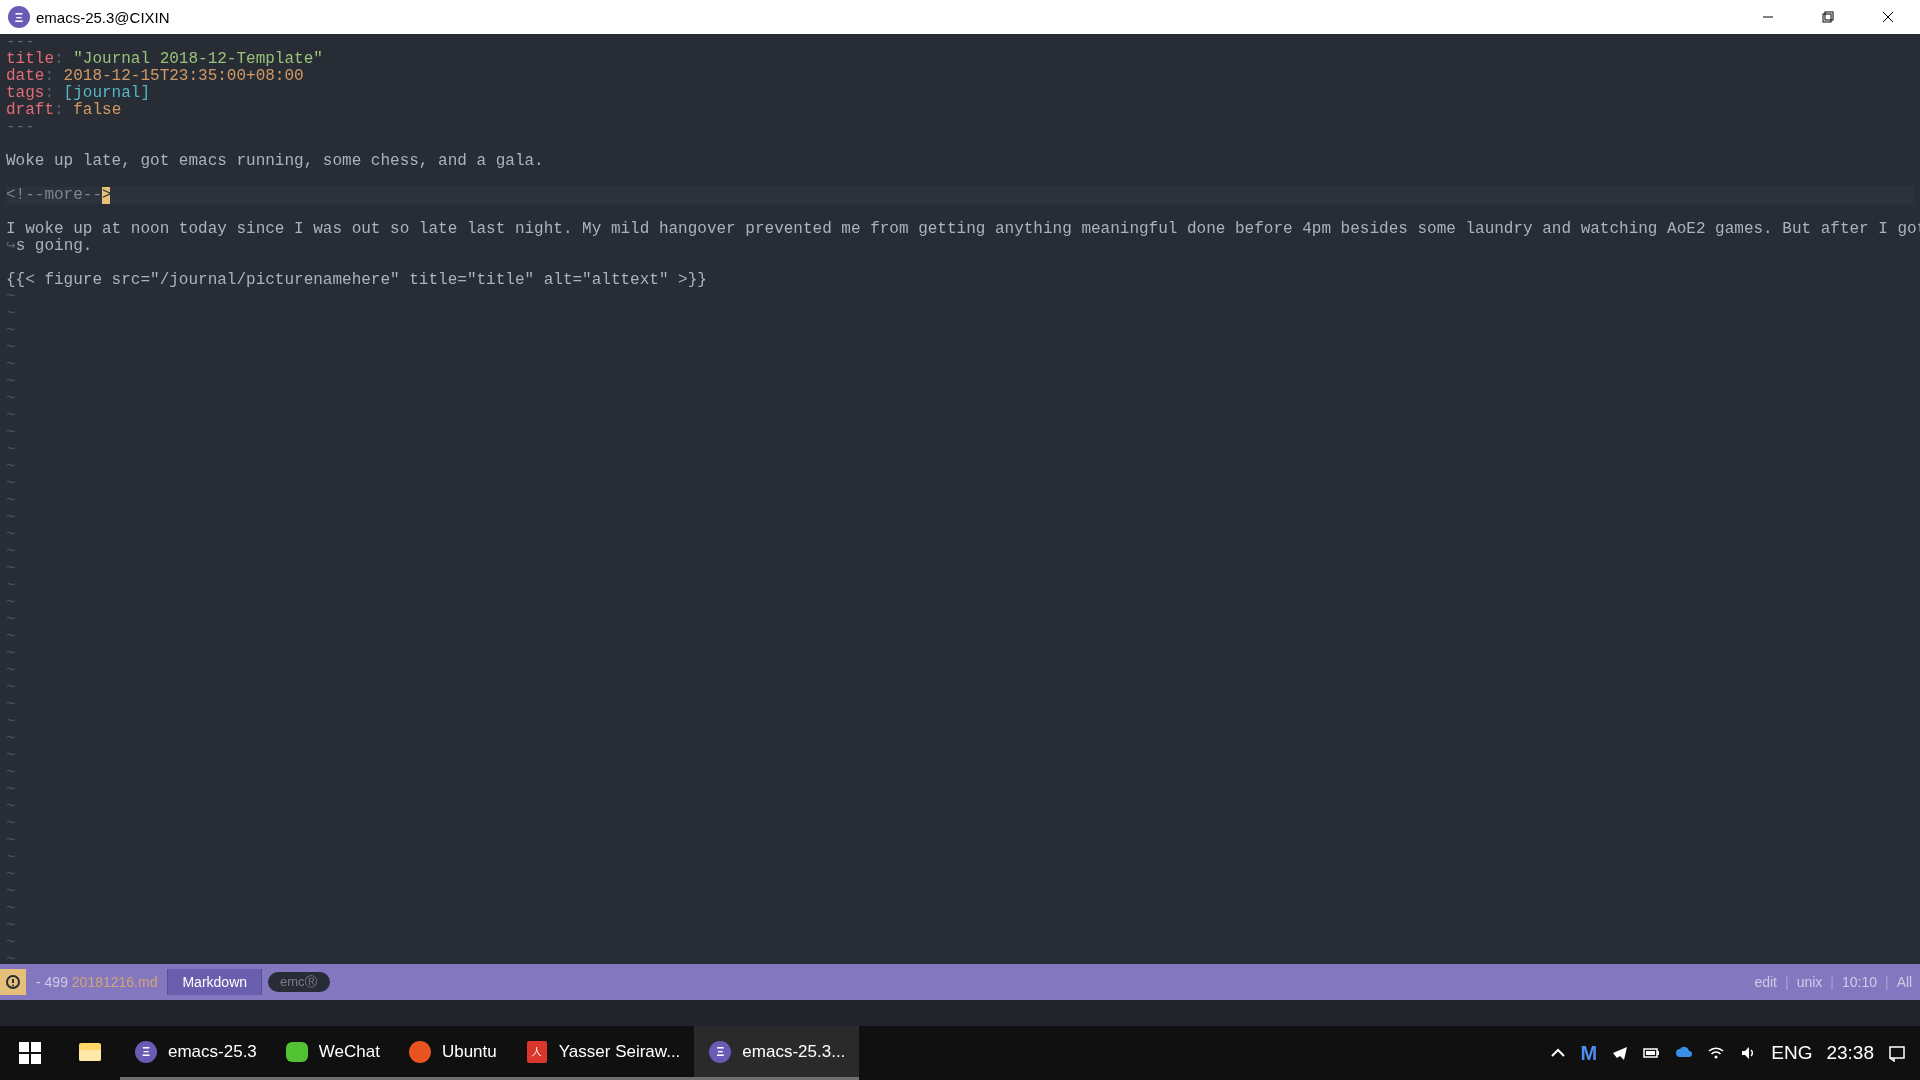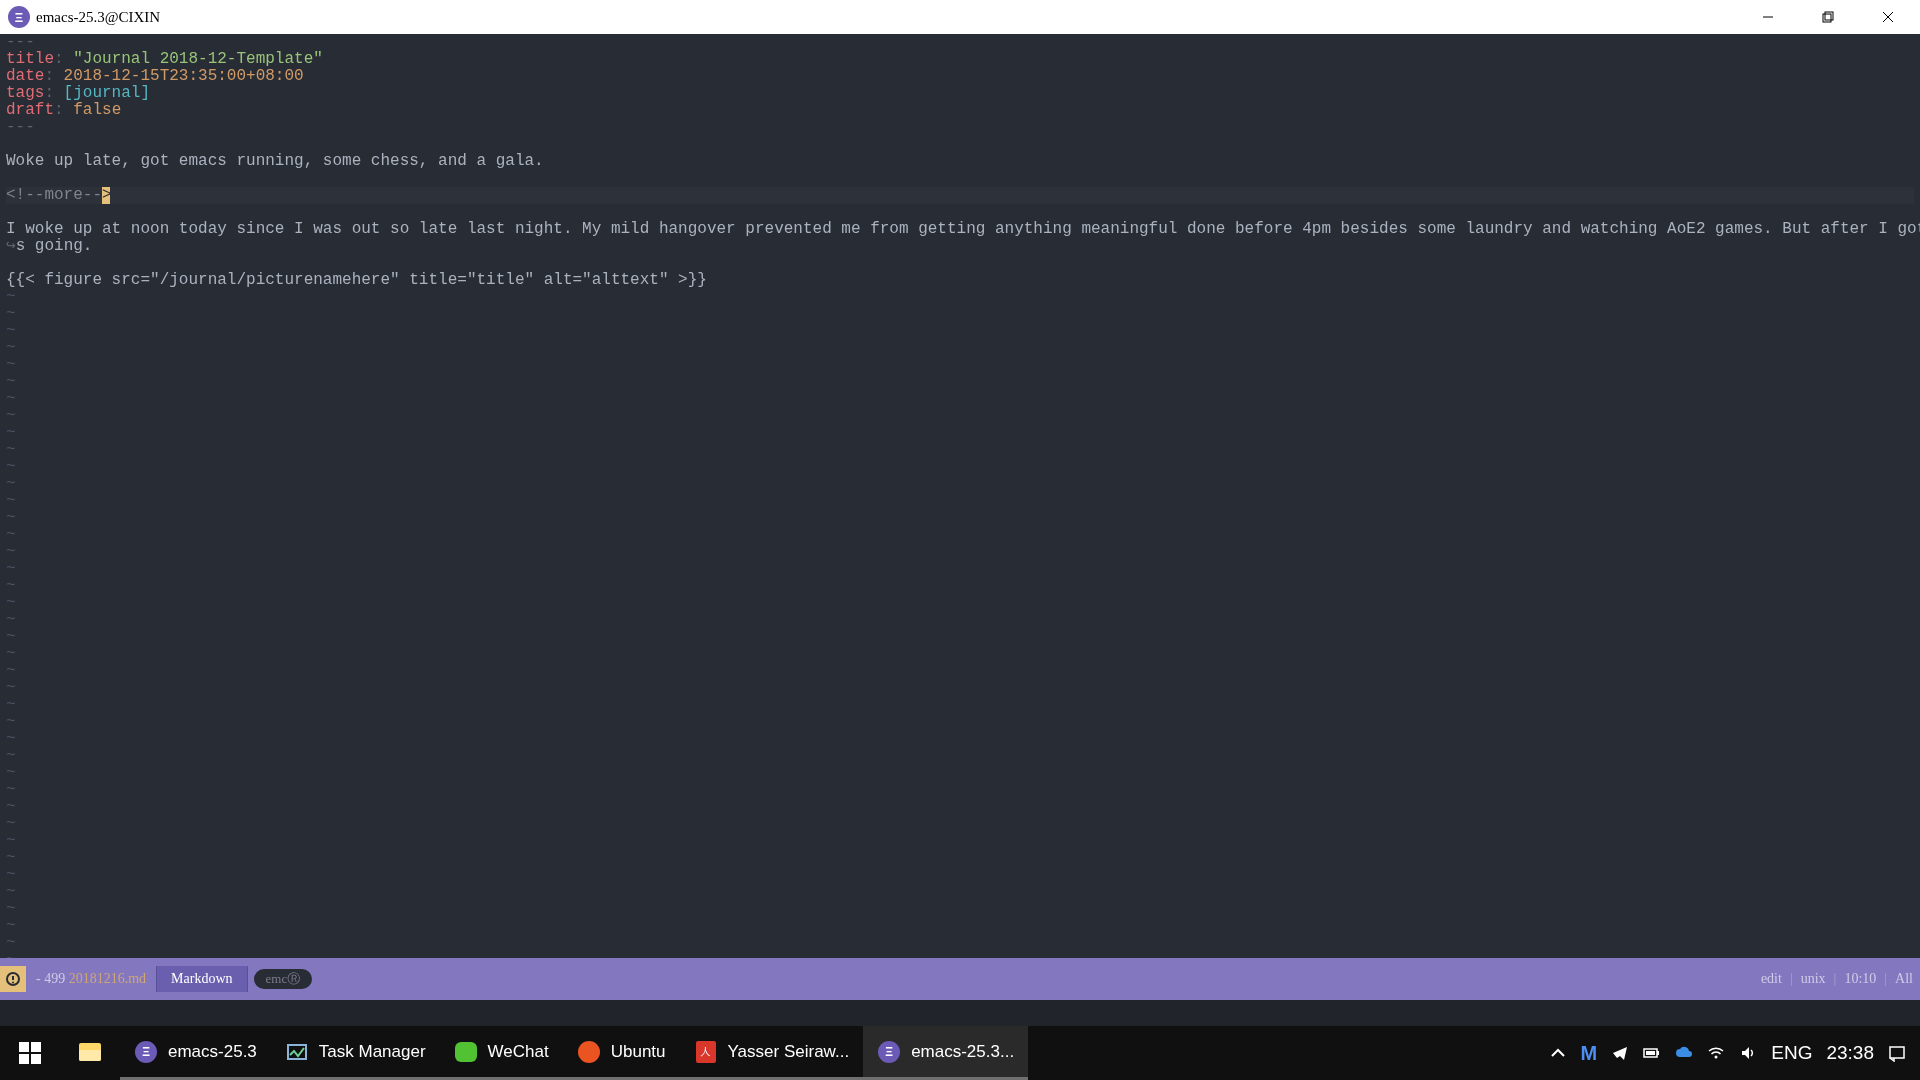--- a/index.html
+++ b/index.html
@@ -32,21 +32,21 @@
   border-radius: 50%;
   background: #6b5bb6;
   display: flex;
   align-items: center;
   justify-content: center;
   color: #fff;
   font-weight: bold;
   font-size: 13px;
   margin: 0 6px;
 }
-.titlebar .title { flex: 0 0 auto; font-family: Liberation Serif, serif; }
+.titlebar .title { flex: 0 0 auto; }
 .titlebar .spacer { flex: 1; }
 .titlebar .winbtn {
   width: 60px;
   height: 34px;
   display: flex;
   align-items: center;
   justify-content: center;
   color: #000;
 }
 .titlebar .winbtn svg { width: 14px; height: 14px; }
@@ -70,25 +70,25 @@
 .editor .front { color: #5c6370; }
 .editor .txt { color: #abb2bf; }
 .editor .more1 { color: #7f848e; }
 .editor .more-line { background: #2c313a; display: inline-block; width: 100%; }
 .editor .cursor { background: #e5c07b; color: #282c34; display: inline-block; width: 8px; height: 17px; vertical-align: bottom; }
 .editor .wrap { color: #5c6370; }
 .editor .tilde { color: #4b5263; }
 
 
 .modeline {
-  height: 42px;
+  height: 36px;
   background: #8378c0;
   display: flex;
   align-items: center;
-  font-family: Liberation Serif, serif;
+  font-family: Liberation Sans, sans-serif;
   font-size: 14px;
   color: #ffffff;
 }
 .modeline .indicator {
   width: 26px;
   height: 26px;
   background: #e5c07b;
   display: flex;
   align-items: center;
   justify-content: center;
@@ -276,29 +276,20 @@
       </span>
   </div>
   <div class="tb-item open">
     <span class="icon">
         <span class="i-purple">Ξ</span>
       </span>
     <span>emacs-25.3</span>
   </div>
   <div class="tb-item open">
     <span class="icon">
-      <svg width="22" height="22" viewBox="0 0 22 22">
-          <rect x="2" y="4" width="18" height="14" fill="none" stroke="#8ab4d8" stroke-width="2"></rect>
-          <polyline points="4,14 8,10 12,15 18,7" fill="none" stroke="#6fcf97" stroke-width="2"></polyline>
-        </svg>
-    </span>
-    <span>Task Manager</span>
-  </div>
-  <div class="tb-item open">
-    <span class="icon">
         <span class="i-wechat"></span>
       </span>
     <span>WeChat</span>
   </div>
   <div class="tb-item open">
     <span class="icon">
         <span class="i-ubuntu"></span>
       </span>
     <span>Ubuntu</span>
   </div>

